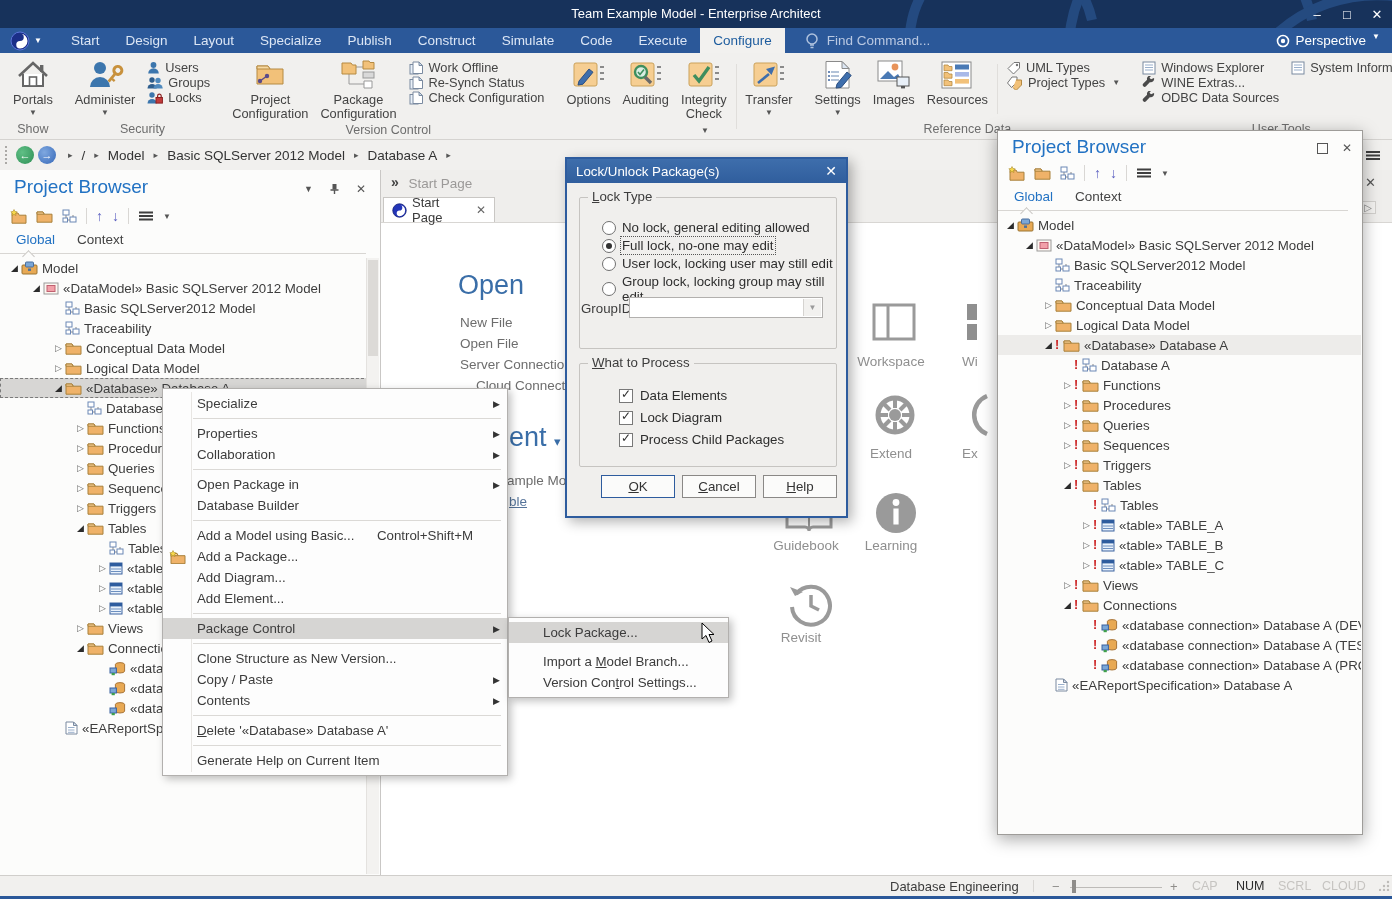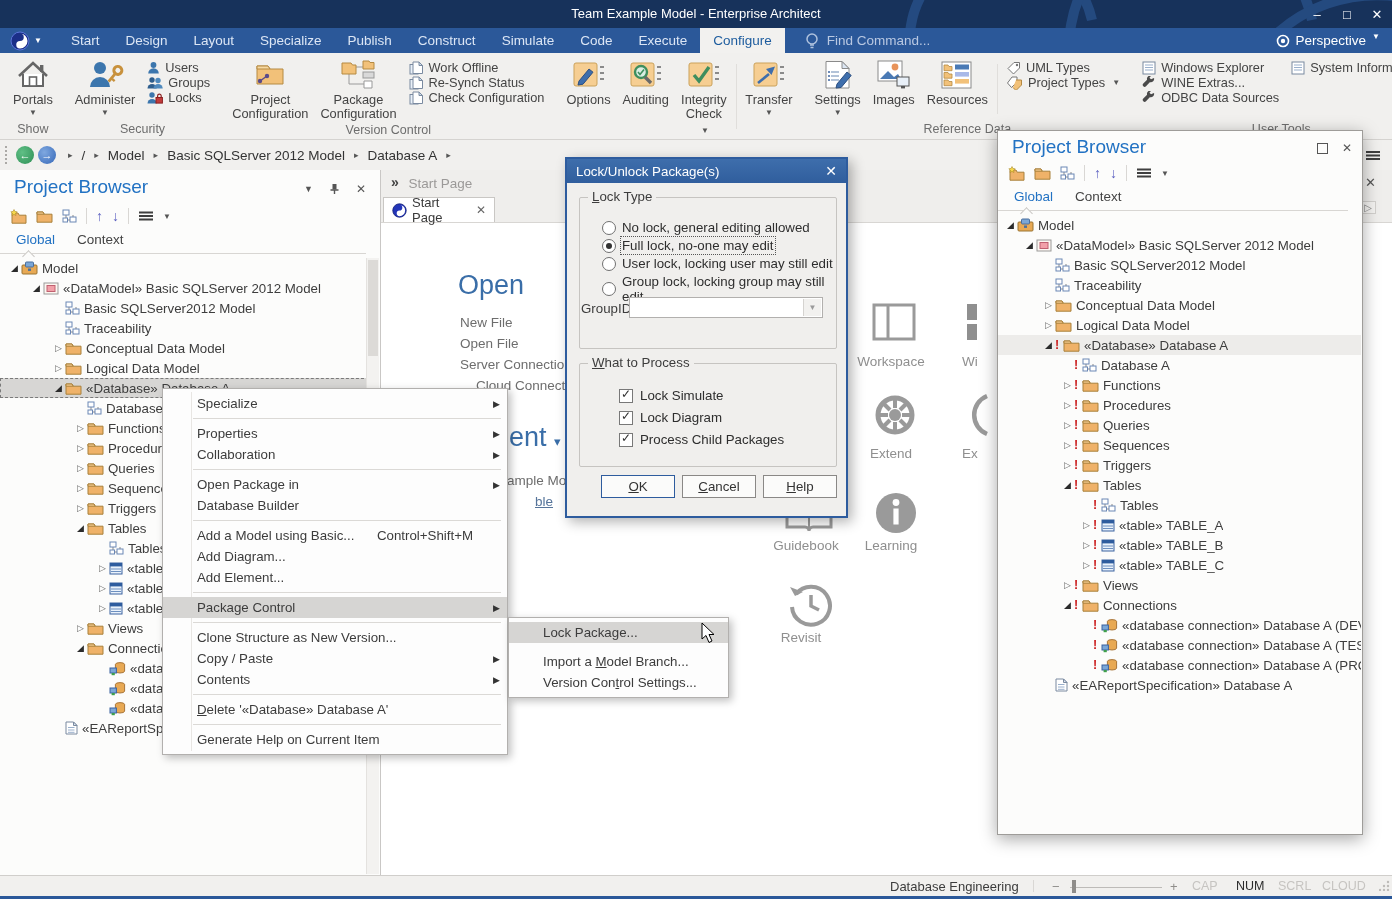--- a/index.html
+++ b/index.html
@@ -602,21 +602,21 @@
     </div>
     <div class="sp-heading" style="left:77px;top:100px;">Open</div>
     <div id="sp-links">
         <div class="sp-link" style="left: 79px; top: 145px;">New File</div>
         <div class="sp-link" style="left: 79px; top: 166px;">Open File</div>
         <div class="sp-link" style="left: 79px; top: 187px;">Server Connection</div>
         <div class="sp-link" style="left: 79px; top: 208px; margin-left: 16px;">Cloud Connection</div>
       </div>
     <div class="sp-heading" style="left:128px;top:252px;"><span>ent</span> <span style="font-size:13px;">▾</span></div>
     <div class="sp-link" style="left:126px;top:303px;">ample Mod</div>
-    <div class="sp-link sp-frag-link" style="left:128px;top:324px;padding-left:26px;">ble</div>
+    <div class="sp-link sp-frag-link" style="left:128px;top:324px;">ble</div>
     <div id="sp-tiles">
         <div class="tile" style="left: 490px; top: 132px;">
           <span class="ic">
             <svg width="46" height="40">
               <rect x="3" y="3" width="40" height="34" fill="none" stroke="#9a9a9a" stroke-width="3"></rect>
               <line x1="17" y1="3" x2="17" y2="37" stroke="#9a9a9a" stroke-width="3"></line>
             </svg>
           </span>
         </div>
         <div class="tilelabel" style="left: 455px; top: 184px; width: 110px; text-align: center;">Workspace</div>
@@ -1105,20 +1105,32 @@
         <span class="mic"></span>
         <span class="mlabel">Database Builder</span>
       </div>
       <div class="msep"></div>
       <div class="mi">
         <span class="mic"></span>
         <span class="mlabel">Add a Model using Basic...</span>
         <span class="mshort">Control+Shift+M</span>
       </div>
       <div class="mi">
+        <span class="mic">
+          <span class="ic">
+            <svg width="17" height="14">
+              <path d="M2 3.5 h6 l1.2 2.2 H16 v8 H2z" fill="#EFB269" stroke="#A8803B"></path>
+              <path d="M2 3.5 h6 l1.2 2.2 H2z" fill="#F6CE94" stroke="#A8803B"></path>
+              <path d="M4 0.5 l1 2 2.2 .3 -1.6 1.5 .4 2.2 -2 -1.1 -2 1.1 .4 -2.2 L0.8 2.8 3 2.5z" fill="#F7D84C" stroke="#9a7a1a" stroke-width=".5"></path>
+            </svg>
+          </span>
+        </span>
+        <span class="mlabel">Add a Package...</span>
+      </div>
+      <div class="mi">
         <span class="mic"></span>
         <span class="mlabel">Add Diagram...</span>
       </div>
       <div class="mi">
         <span class="mic"></span>
         <span class="mlabel">Add Element...</span>
       </div>
       <div class="msep"></div>
       <div class="mi hl">
         <span class="mic"></span>
@@ -1197,21 +1209,21 @@
     <div class="dlabel" style="left:14px;top:142px;">GroupID:</div>
     <div class="combo" style="left:62px;top:138px;width:194px;height:21px;">
       <span></span>
       <span class="combobtn">▼</span>
     </div>
     <div class="gbox" style="left:12px;top:204px;width:256px;height:102px;">
       <span class="gleg" id="leg2"><u>W</u>hat to Process</span>
       <div id="checks">
           <div class="chkrow" style="left: 39px; top: 24px;">
             <span class="chk"></span>
-            <span>Lock Simulate</span>
+            <span>Data Elements</span>
           </div>
           <div class="chkrow" style="left: 39px; top: 46px;">
             <span class="chk"></span>
             <span>Lock Diagram</span>
           </div>
           <div class="chkrow" style="left: 39px; top: 68px;">
             <span class="chk"></span>
             <span>Process Child Packages</span>
           </div>
         </div>

